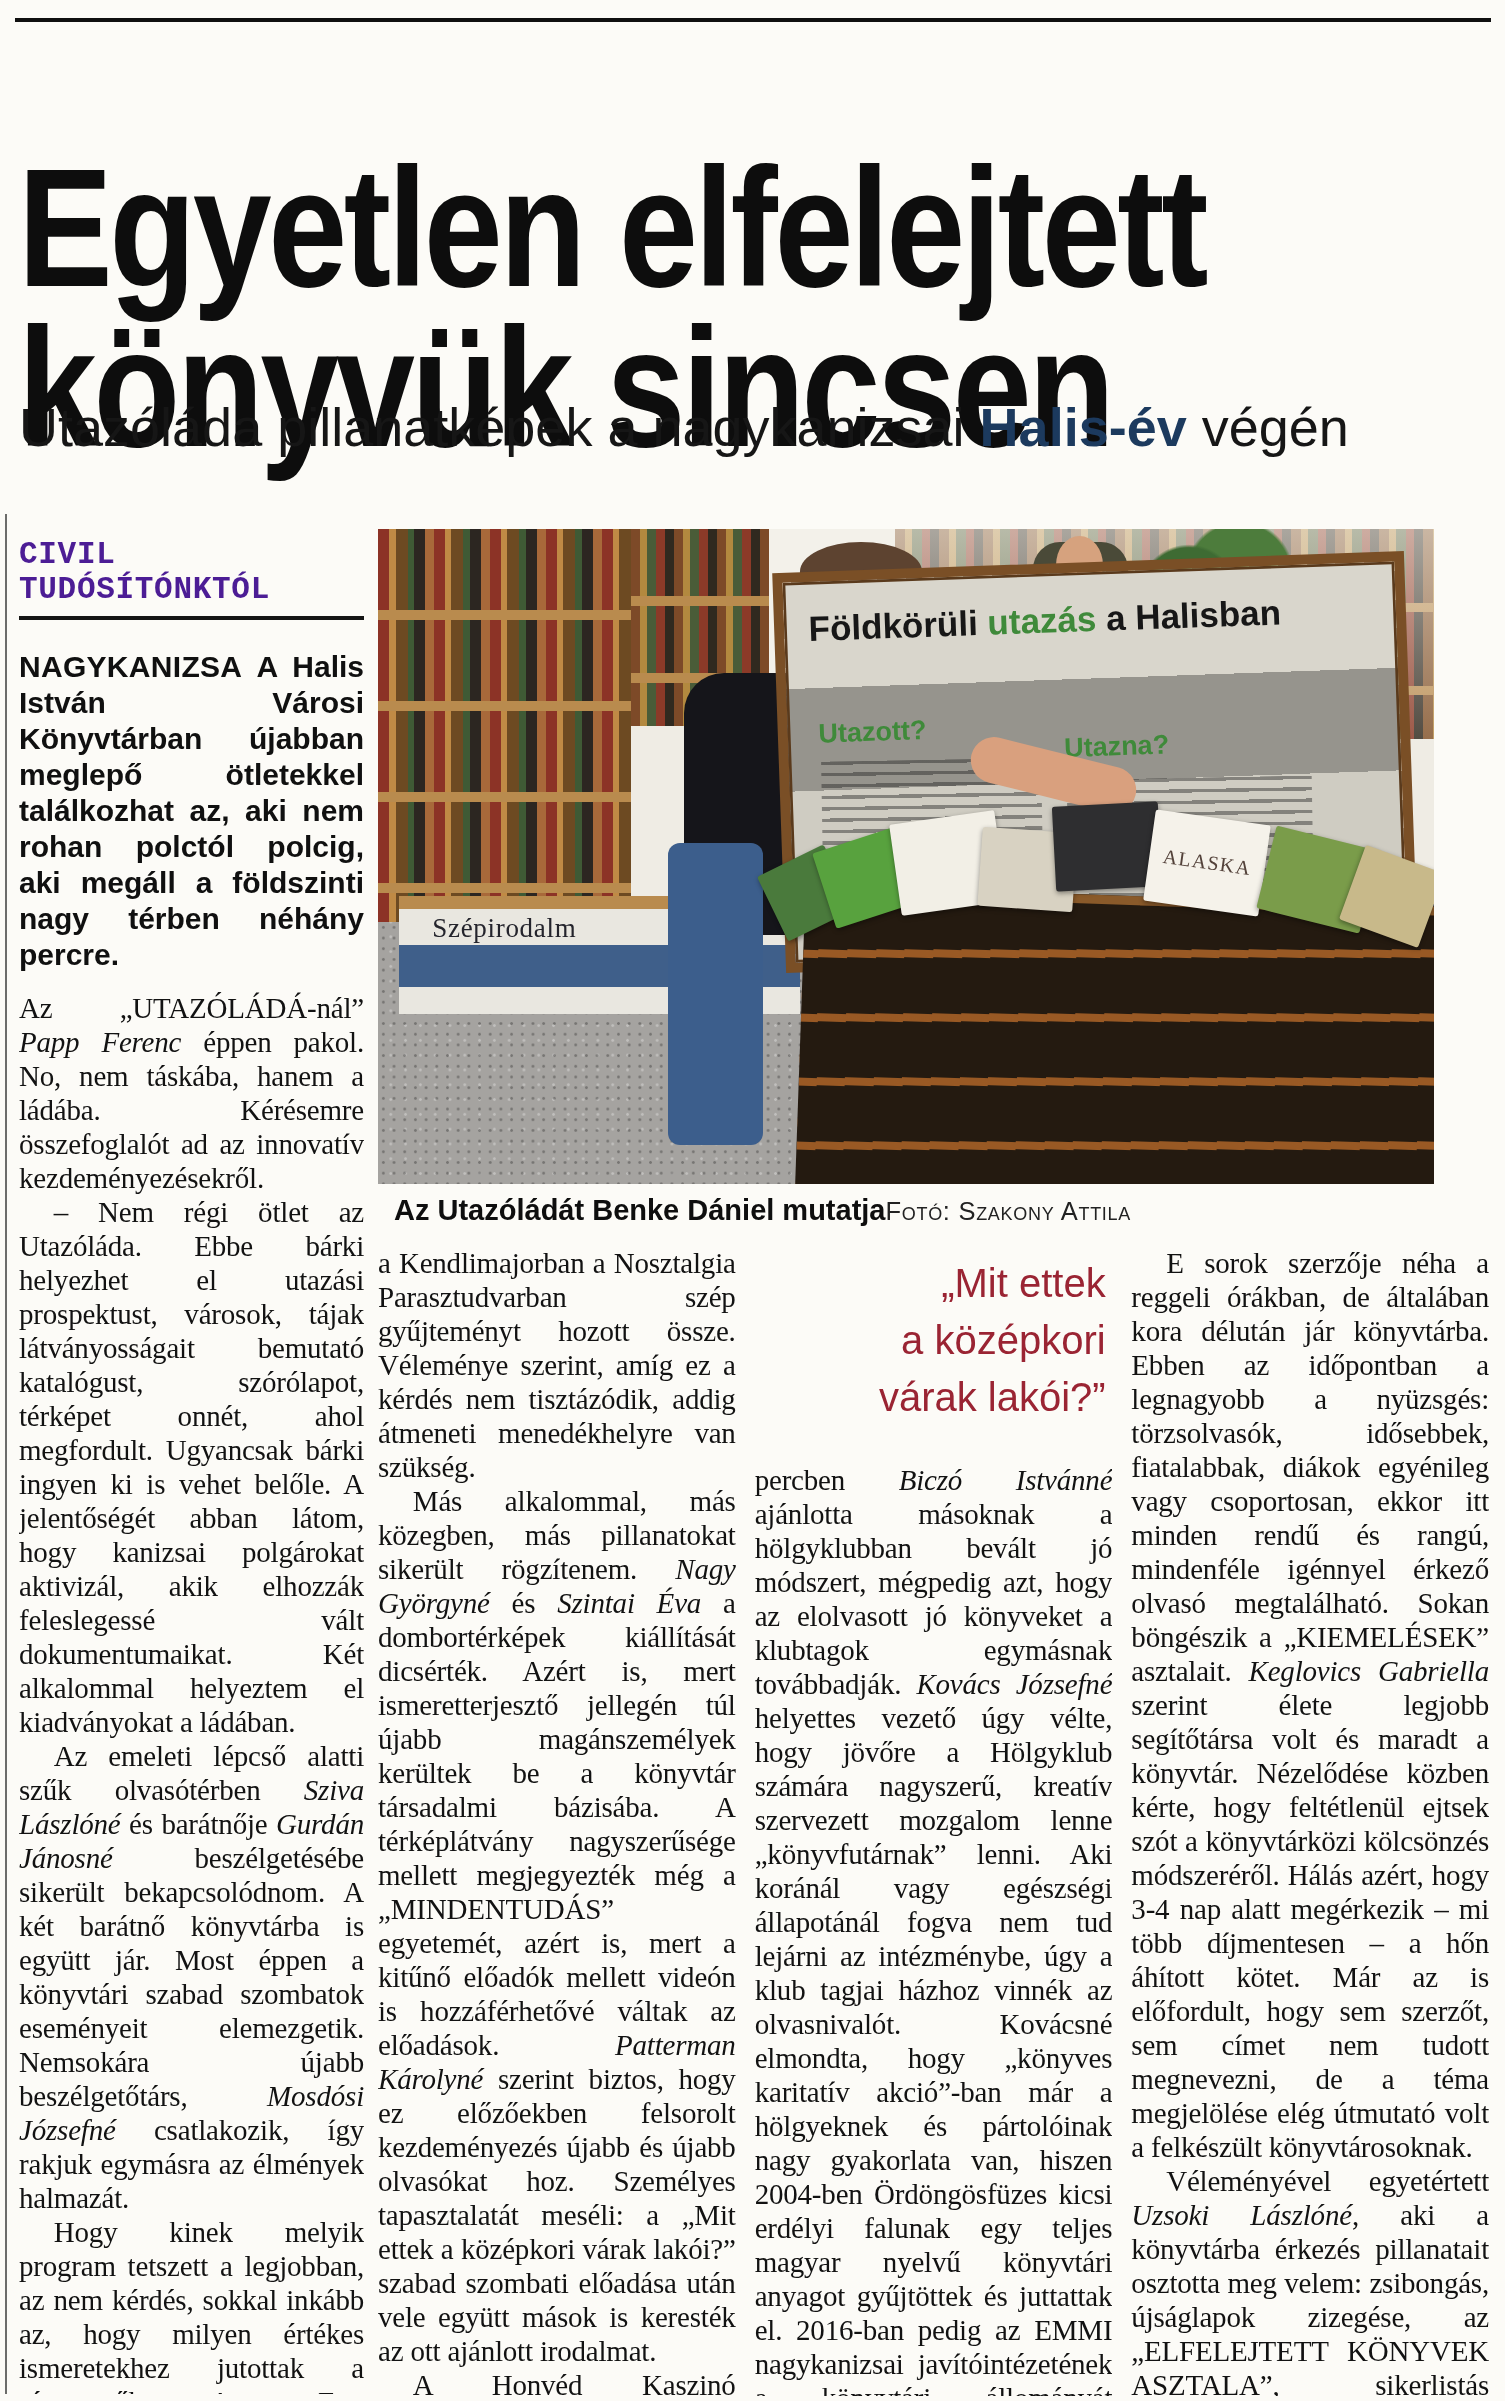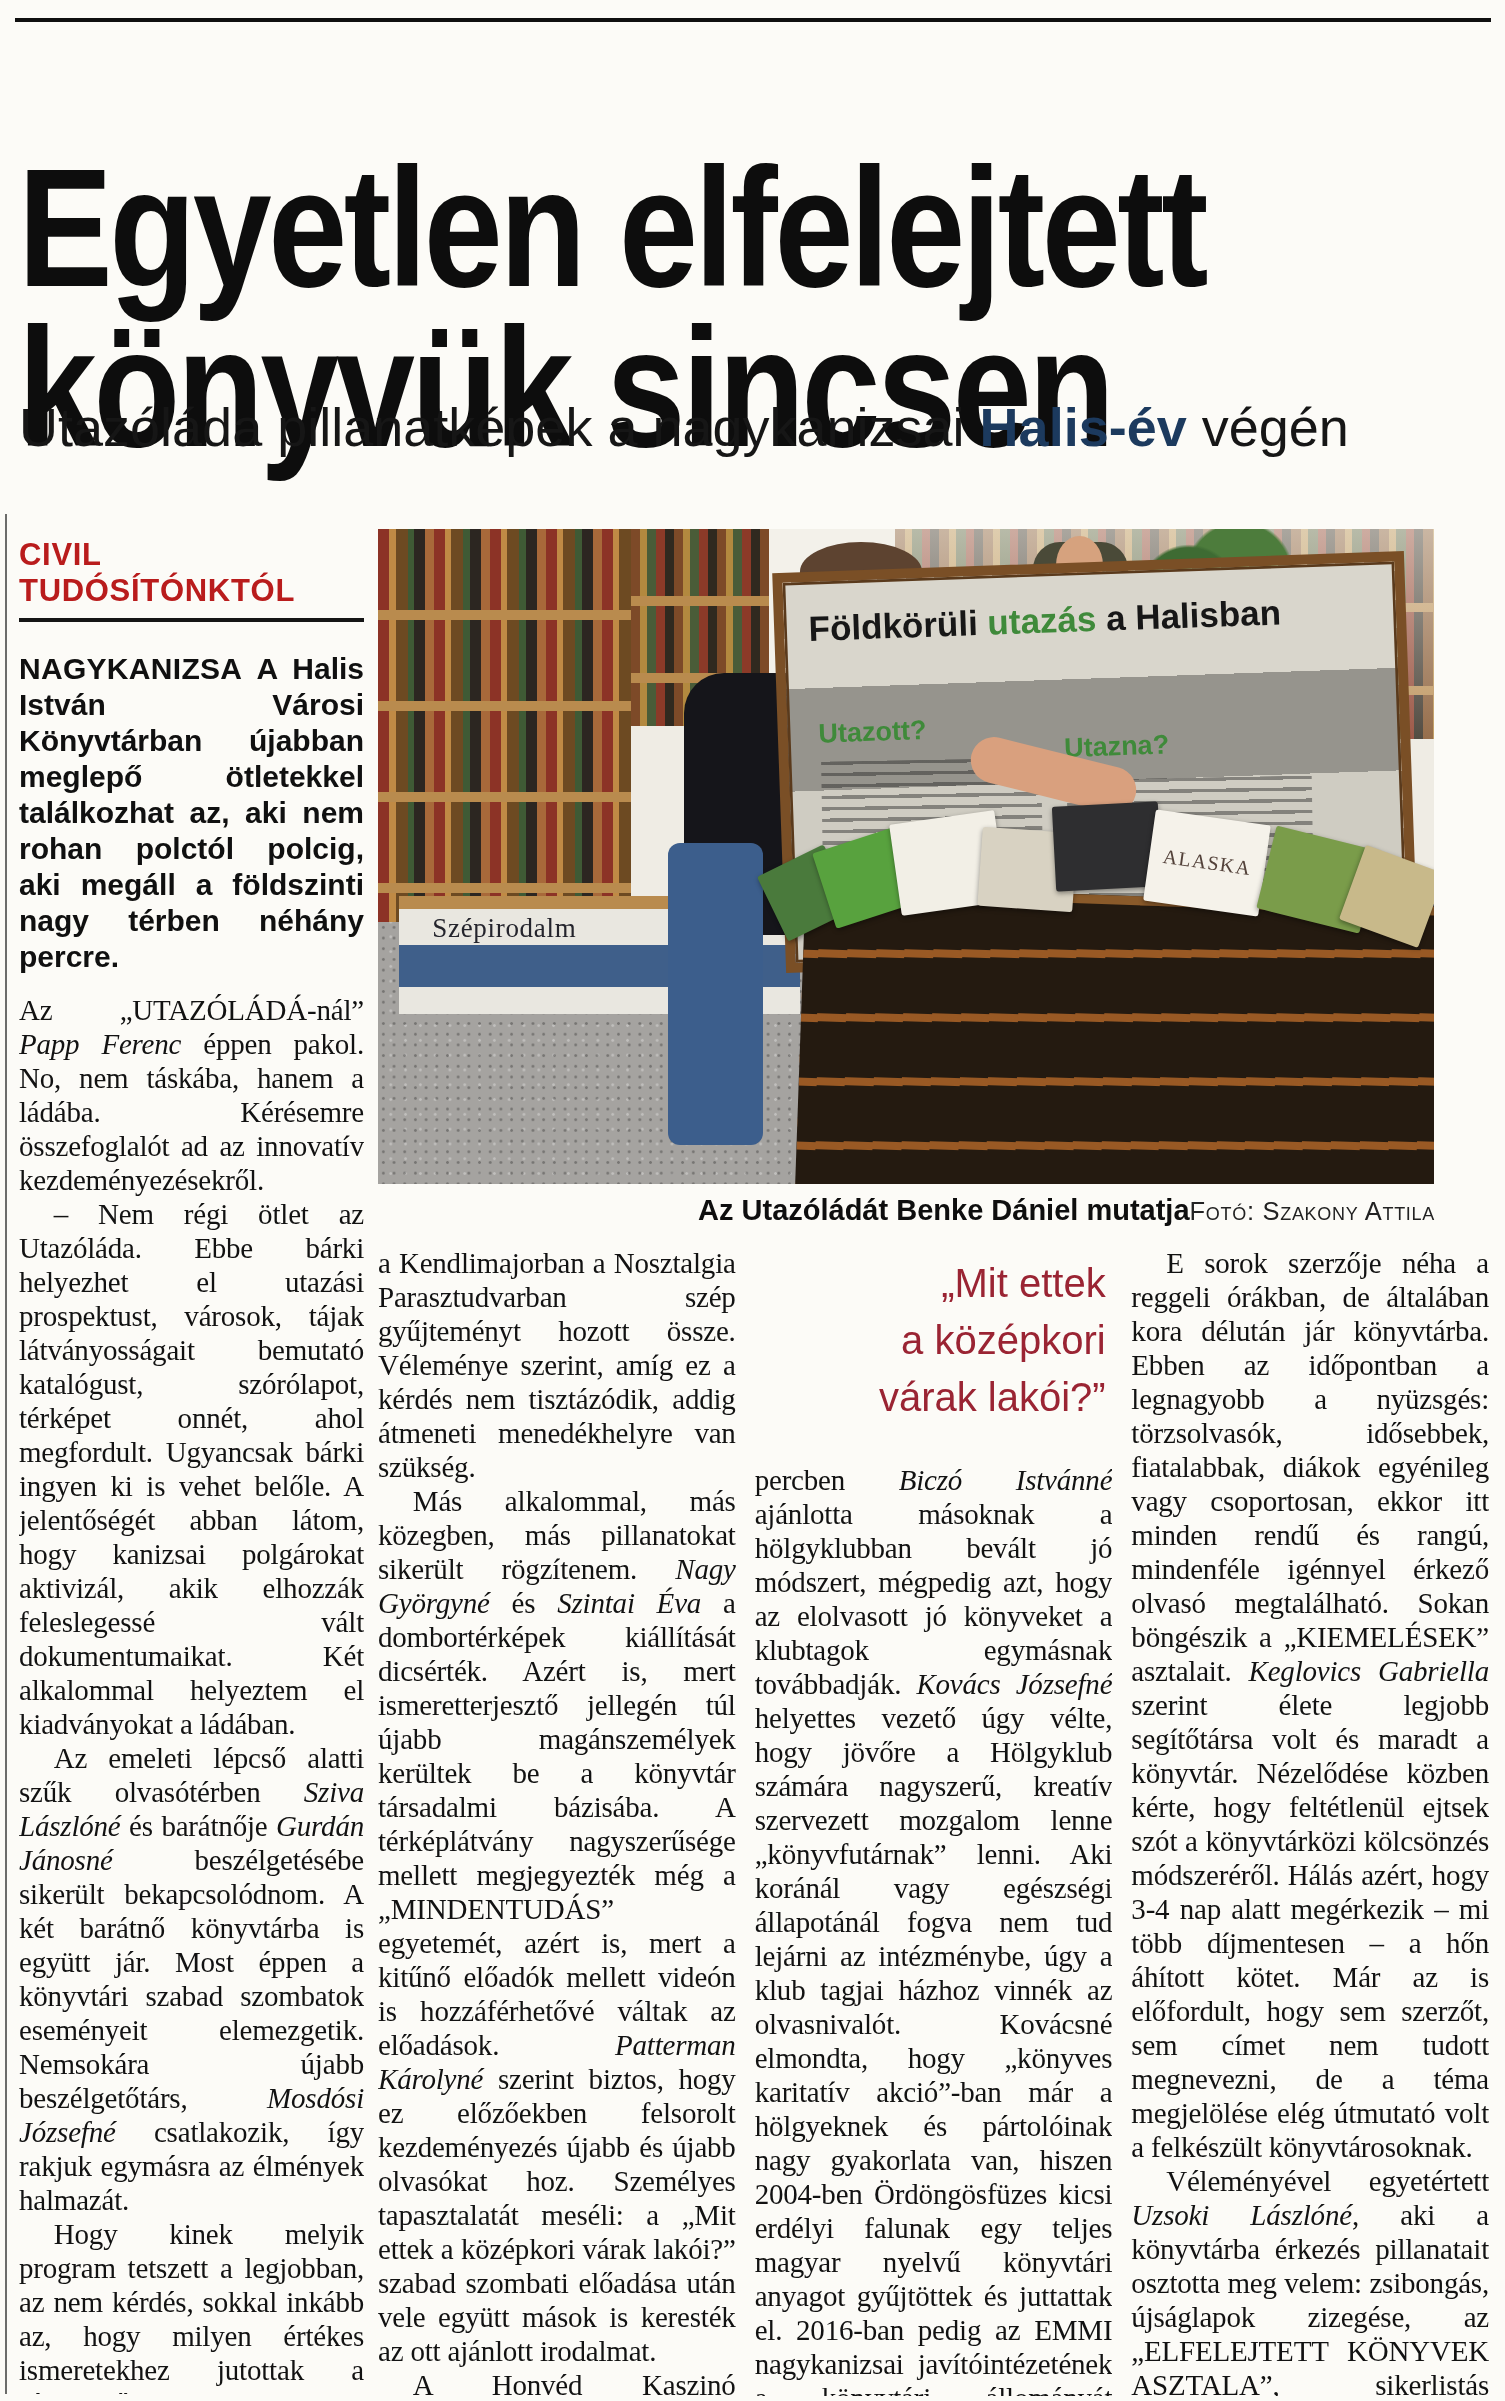--- a/index.html
+++ b/index.html
@@ -22,22 +22,22 @@
   .subtitle{
     position:absolute;left:19px;top:398px;width:1471px;
     font-family:"Liberation Sans", sans-serif;font-size:54px;line-height:1.1;
     color:#161616;white-space:nowrap;
   }
   .subtitle b{color:#1c3a5e;text-align:center;}
 
   
   .leftcol{position:absolute;left:19px;top:537px;width:345px;height:1857px;overflow:hidden;}
   .kicker{
-    font-family:Liberation Sans, sans-serif;font-weight:700;font-size:31px;
-    letter-spacing:0.7px;color:#b91c1c;margin:0 0 9.4px 0;
+    font-family:Liberation Mono, monospace;font-weight:700;font-size:31px;
+    letter-spacing:0.7px;color:#4c1d95;margin:0 0 9.4px 0;
   }
   .kickrule{width:100%;height:3.4px;background:#151515;margin-bottom:29.5px;}
   .lede{
     font-family:"Liberation Sans", sans-serif;font-weight:700;
     font-size:30px;line-height:36px;text-align:justify;margin:0 0 17.5px 0;color:#101010;
   }
   .lede .dateline{font-weight:700;letter-spacing:0.3px;}
 
   
   .bodytext p{
@@ -136,22 +136,22 @@
   .b3{left:57%;top:46%;width:9%;height:12%;background:#d8d2c2;transform:rotate(4deg);}
   .b4{left:64%;top:42%;width:10%;height:13%;background:#2e2e30;transform:rotate(-3deg);}
   .b5{left:73%;top:44%;width:11%;height:14%;background:#f5f2ea;transform:rotate(8deg);
       font-family:"Liberation Serif",serif;font-size:20px;color:#53423a;display:flex;align-items:center;justify-content:center;letter-spacing:1.3px;}
   .b6{left:84%;top:47%;width:10%;height:13%;background:#7a9c4a;transform:rotate(14deg);}
   .b7{left:92%;top:50%;width:8%;height:12%;background:#c8b98a;transform:rotate(20deg);}
   .b8{left:37%;top:50%;width:7%;height:11%;background:#4a7a3c;transform:rotate(-26deg);}
 
   
   .caption-row{
-    position:absolute;left:376px;top:1194px;width:1059px;
-    display:flex;justify-content:flex-end;align-items:baseline;
+    position:absolute;left:394px;top:1194px;width:1059px;
+    display:flex;justify-content:flex-start;align-items:baseline;
   }
   .caption{font-family:"Liberation Sans",sans-serif;font-weight:700;font-size:29px;color:#0e0e0e;}
   .credit{font-family:"Liberation Sans",sans-serif;font-variant:small-caps;font-size:25.5px;color:#222;letter-spacing:0.7px;}
 
   
   .cols{position:absolute;left:378px;top:1246px;width:1111px;height:1150px;display:flex;gap:19px;}
   .bodycol{width:359px;height:1150px;overflow:hidden;}
   .pullquote{
     font-family:"Liberation Sans",sans-serif;font-size:40px;line-height:1.42;
     color:#9a2433;text-align:right;padding:9.4px 6.7px 6.7px 0;margin-bottom:31px;

